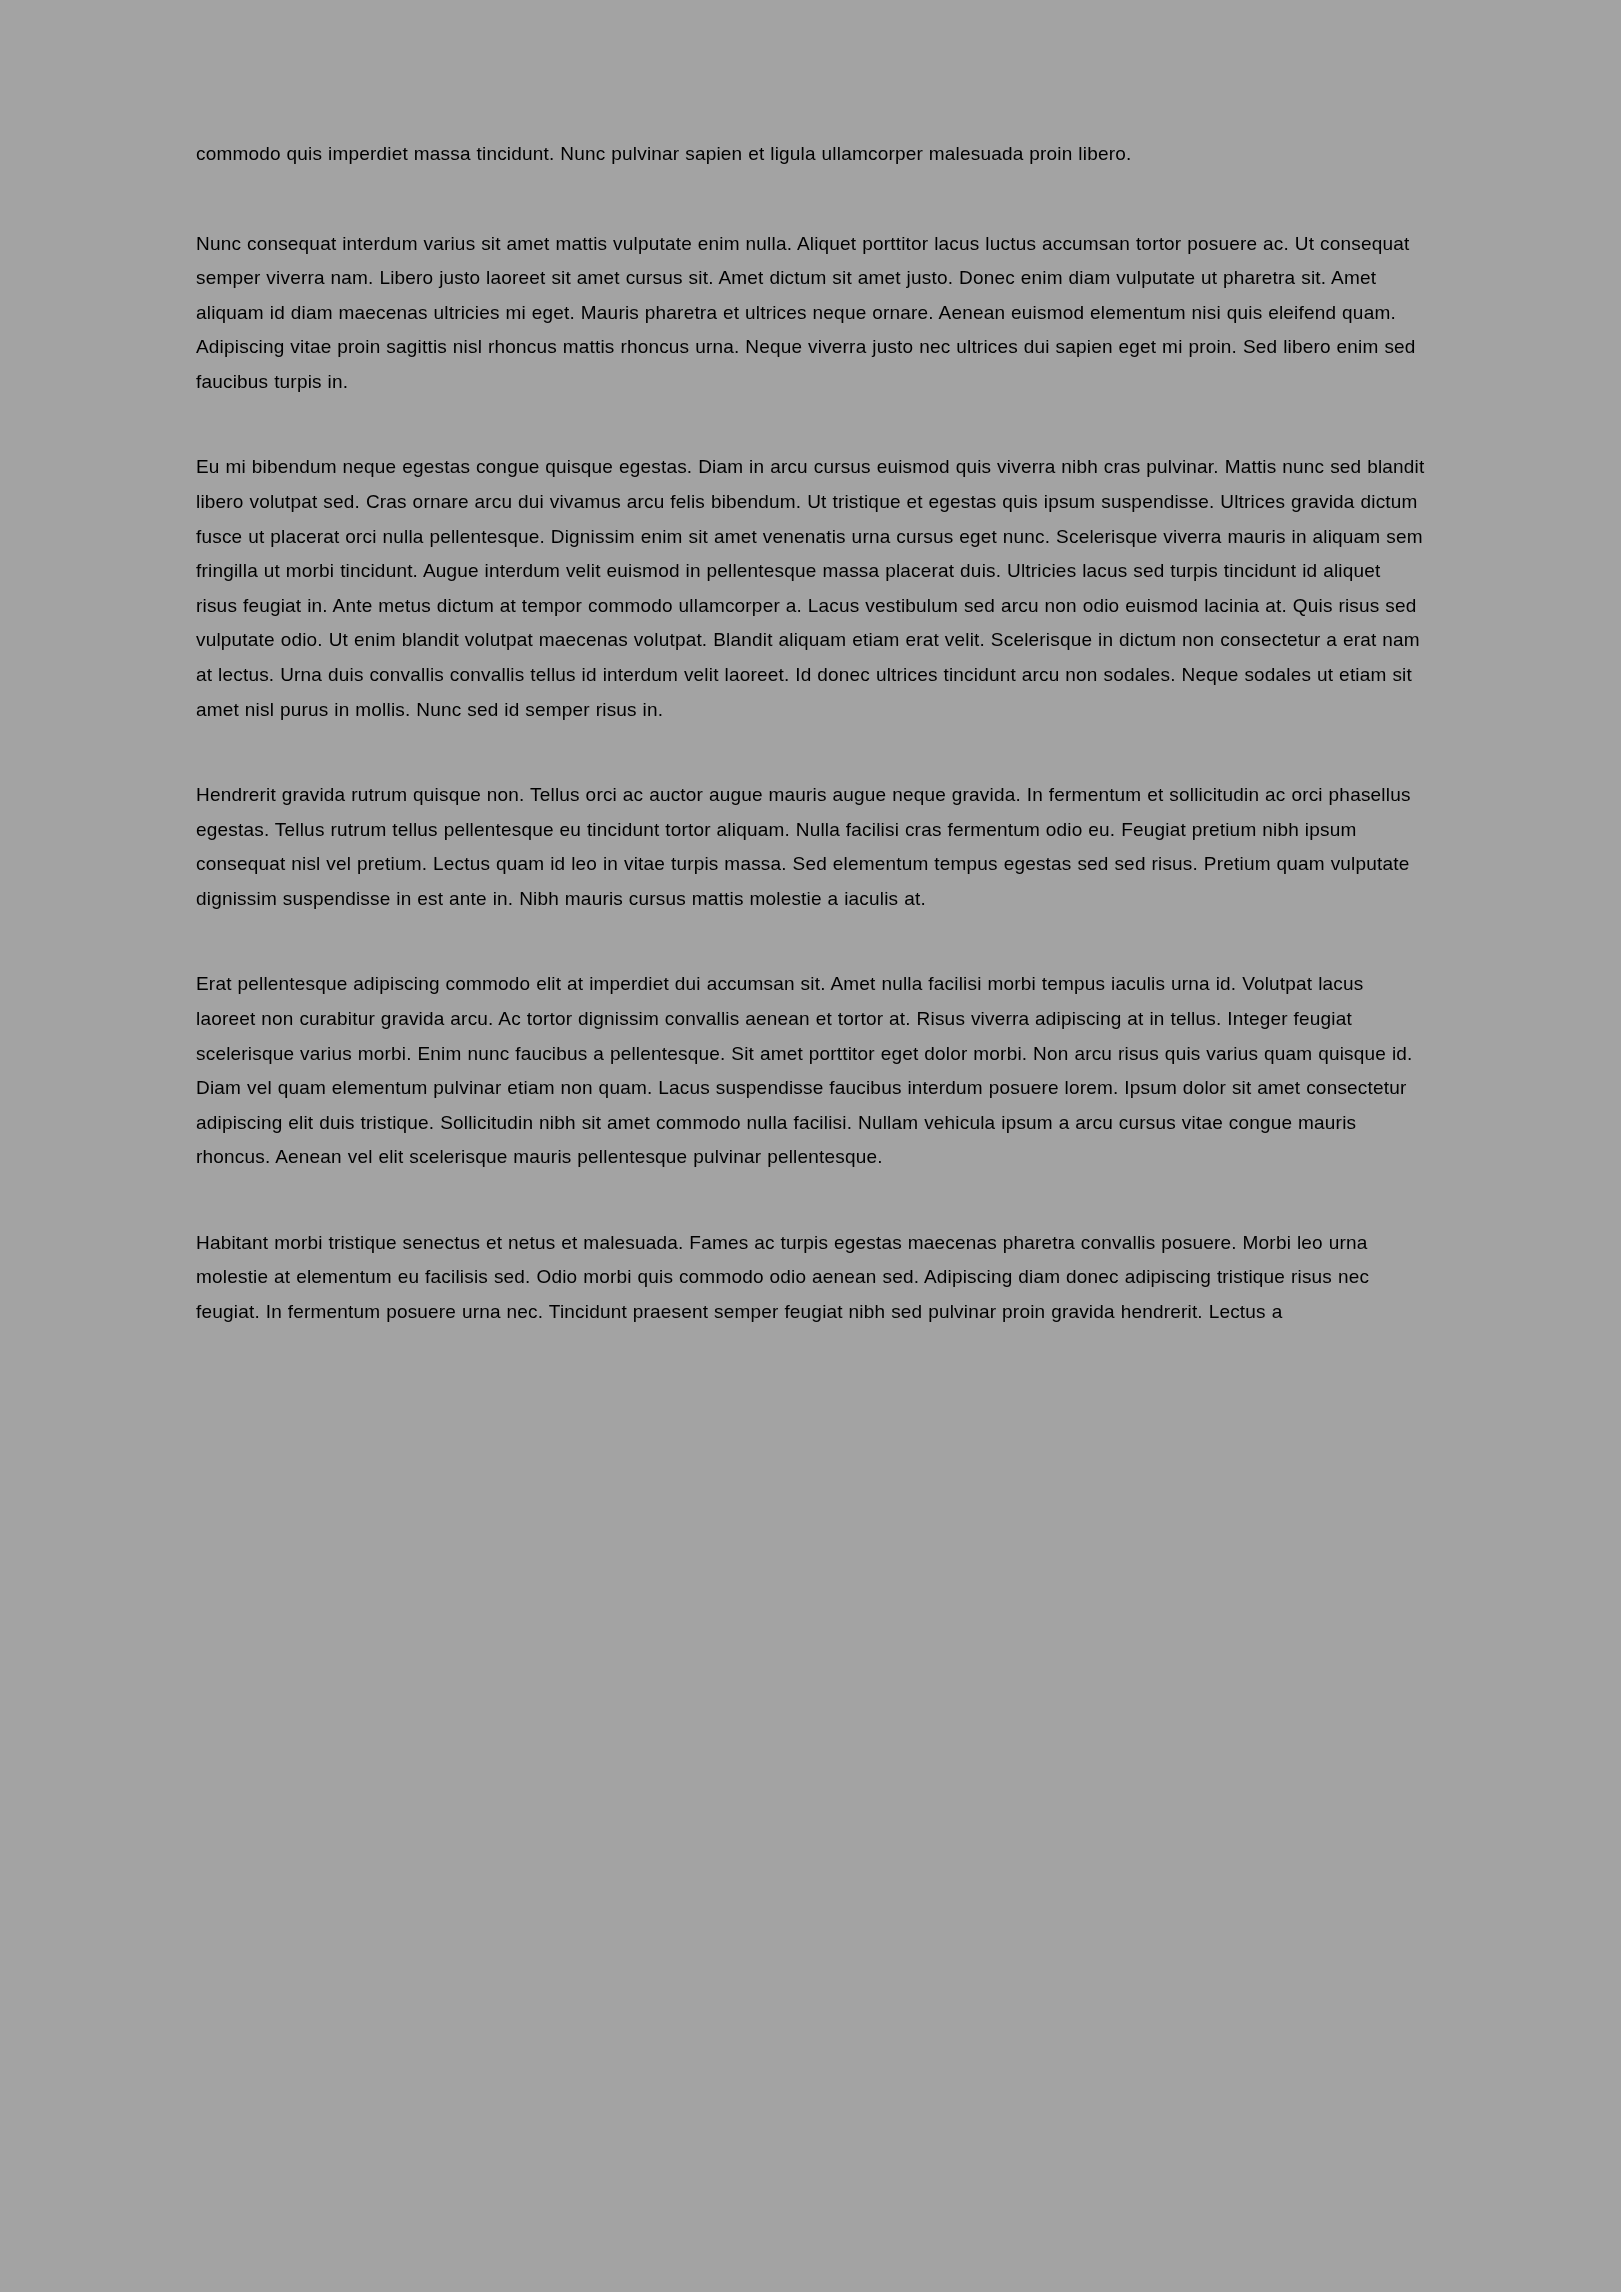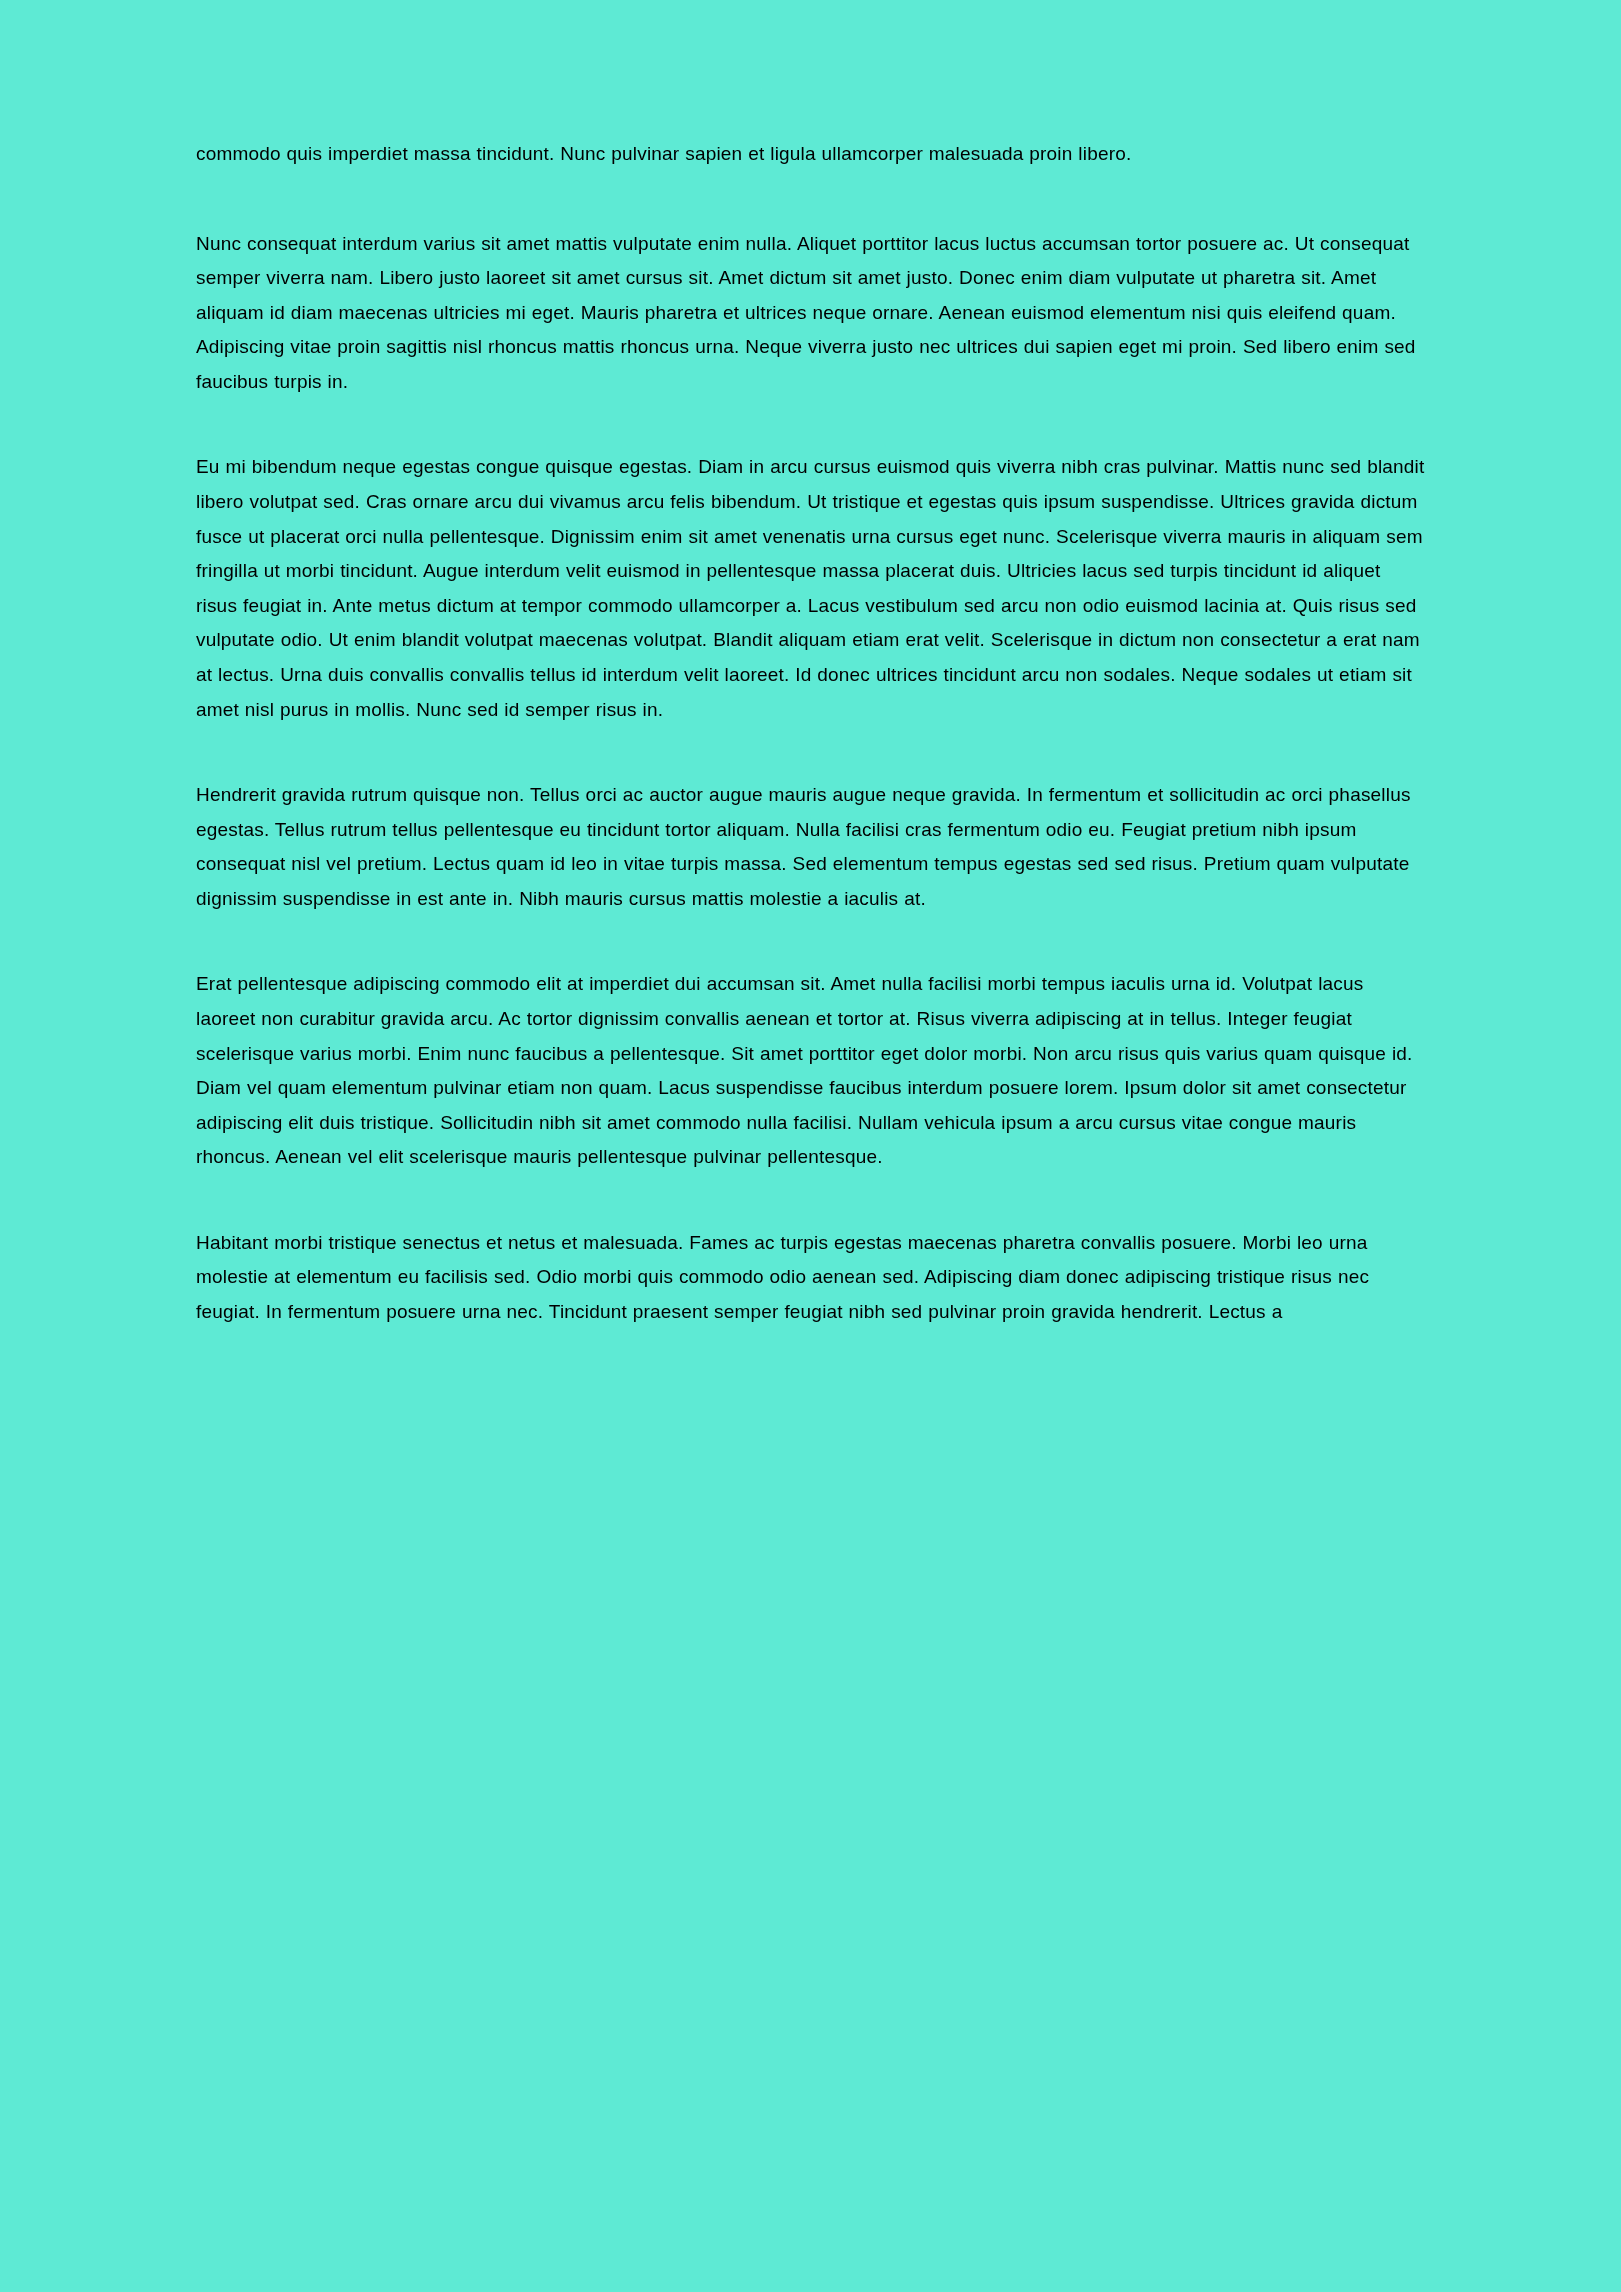--- a/index.html
+++ b/index.html
@@ -7,21 +7,21 @@
     padding: 0;
     background: #ffffff;
   }
   body {
     font-family: "Liberation Sans", sans-serif;
     color: #000000;
   }
   .page {
     width: 1621px;
     height: 2293px;
-    background: #5eead4;
+    background: #a3a3a3;
     box-sizing: border-box;
     padding: 137px 196px 0 196px;
     position: relative;
     overflow: hidden;
   }
   .doc-body {
     width: 100%;
   }
   .para {
     font-size: 19px;

